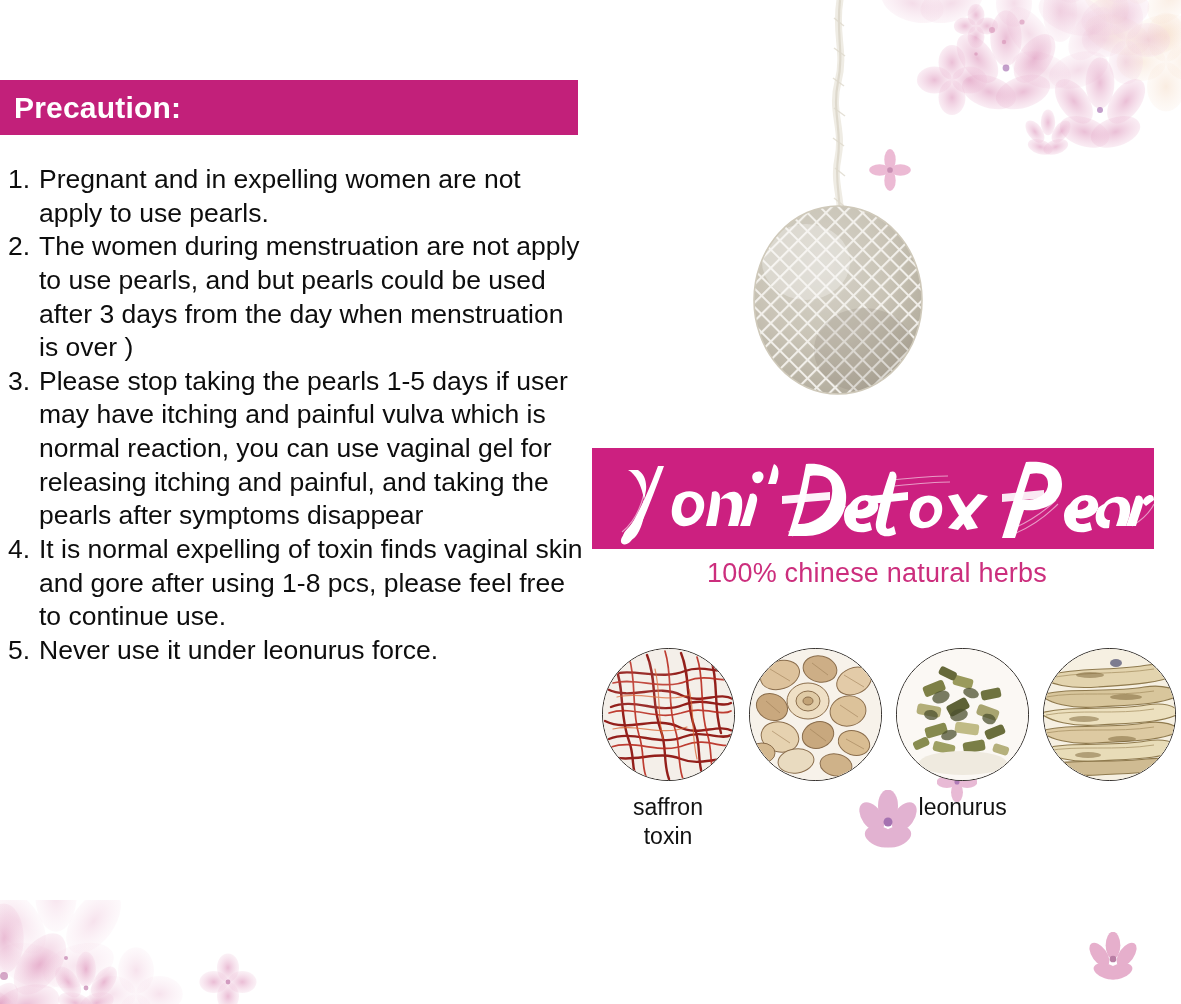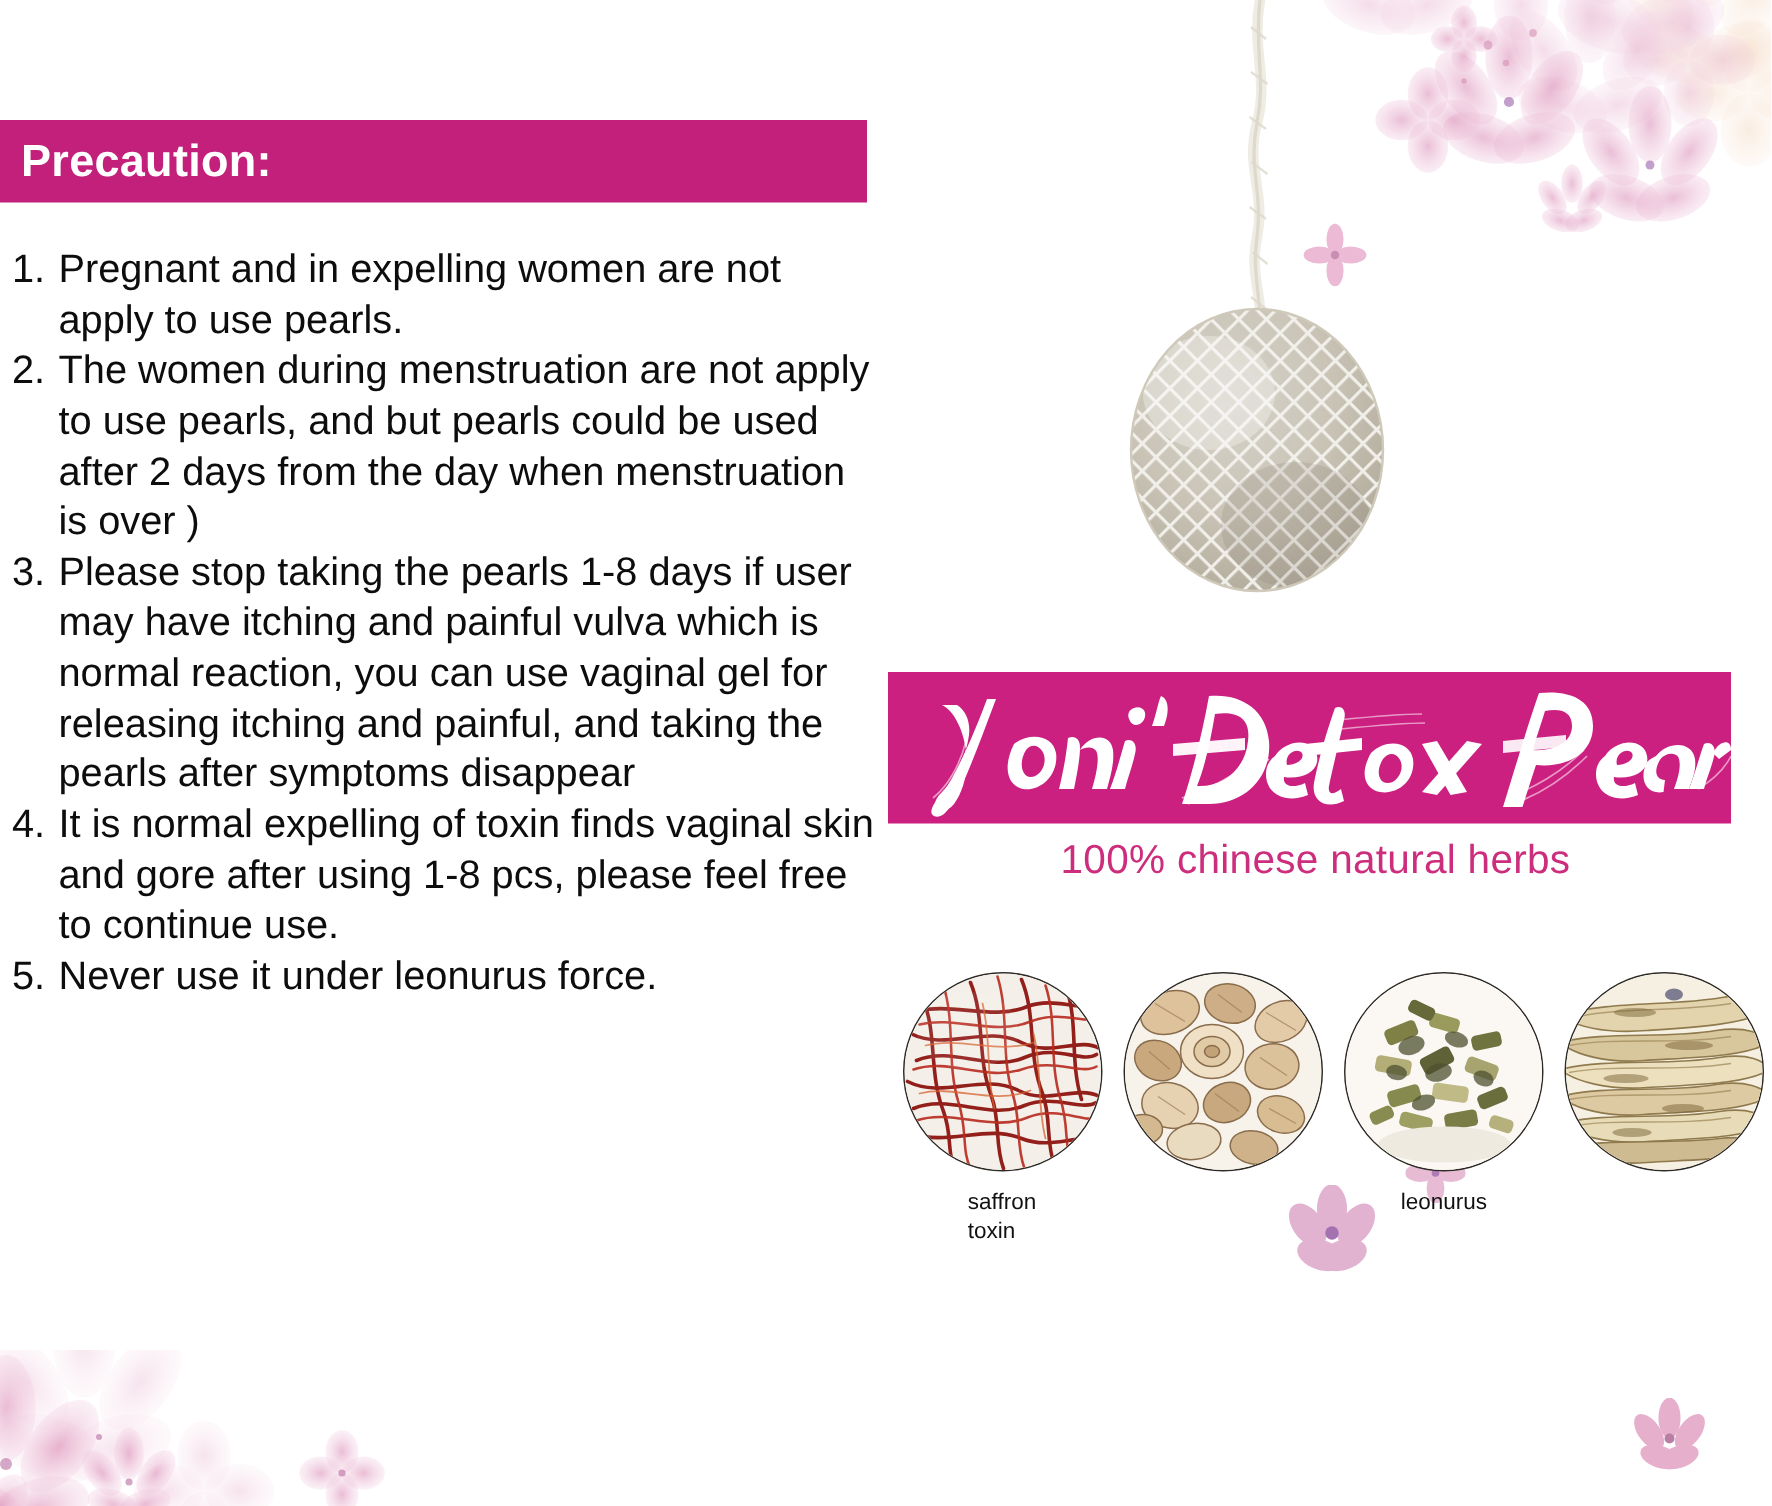--- a/index.html
+++ b/index.html
@@ -138,22 +138,22 @@
     height: 131px;
     border-radius: 50%;
     border: 1.4px solid #2e2a26;
     overflow: hidden;
     position: relative;
     background: #ffffff;
   }
   .herb-circle svg { display: block; }
   .herb-label {
     margin-top: 12px;
-    text-align: left;
-    font-size: 15px;
+    text-align: center;
+    font-size: 23px;
     line-height: 1.24;
     color: #111111;
   }
 </style>
 </head>
 <body>
 
 <div id="page">
 
   <div class="blossom" style="left:880px; top:-30px; width:310px; height:240px;">
@@ -235,25 +235,25 @@
       <span id="precaution-title">Precaution:</span>
     </div>
 
     <div id="precaution-list">
       <div class="p-item">
         <span class="p-num">1.</span>
         <span class="p-text">Pregnant and in expelling women are not apply to use pearls.</span>
       </div>
       <div class="p-item">
         <span class="p-num">2.</span>
-        <span class="p-text">The women during menstruation are not apply to use pearls, and but pearls could be used after 2 days from the day when menstruation is over )</span>
+        <span class="p-text">The women during menstruation are not apply to use pearls, and but pearls could be used after 3 days from the day when menstruation is over )</span>
       </div>
       <div class="p-item">
         <span class="p-num">3.</span>
-        <span class="p-text">Please stop taking the pearls 1-8 days if user may have itching and painful vulva which is normal reaction, you can use vaginal gel for releasing itching and painful, and taking the pearls after symptoms disappear</span>
+        <span class="p-text">Please stop taking the pearls 1-5 days if user may have itching and painful vulva which is normal reaction, you can use vaginal gel for releasing itching and painful, and taking the pearls after symptoms disappear</span>
       </div>
       <div class="p-item">
         <span class="p-num">4.</span>
         <span class="p-text">It is normal expelling of toxin finds vaginal skin and gore after using 1-8 pcs, please feel free to continue use.</span>
       </div>
       <div class="p-item">
         <span class="p-num">5.</span>
         <span class="p-text">Never use it under leonurus force.</span>
       </div>
     </div>

